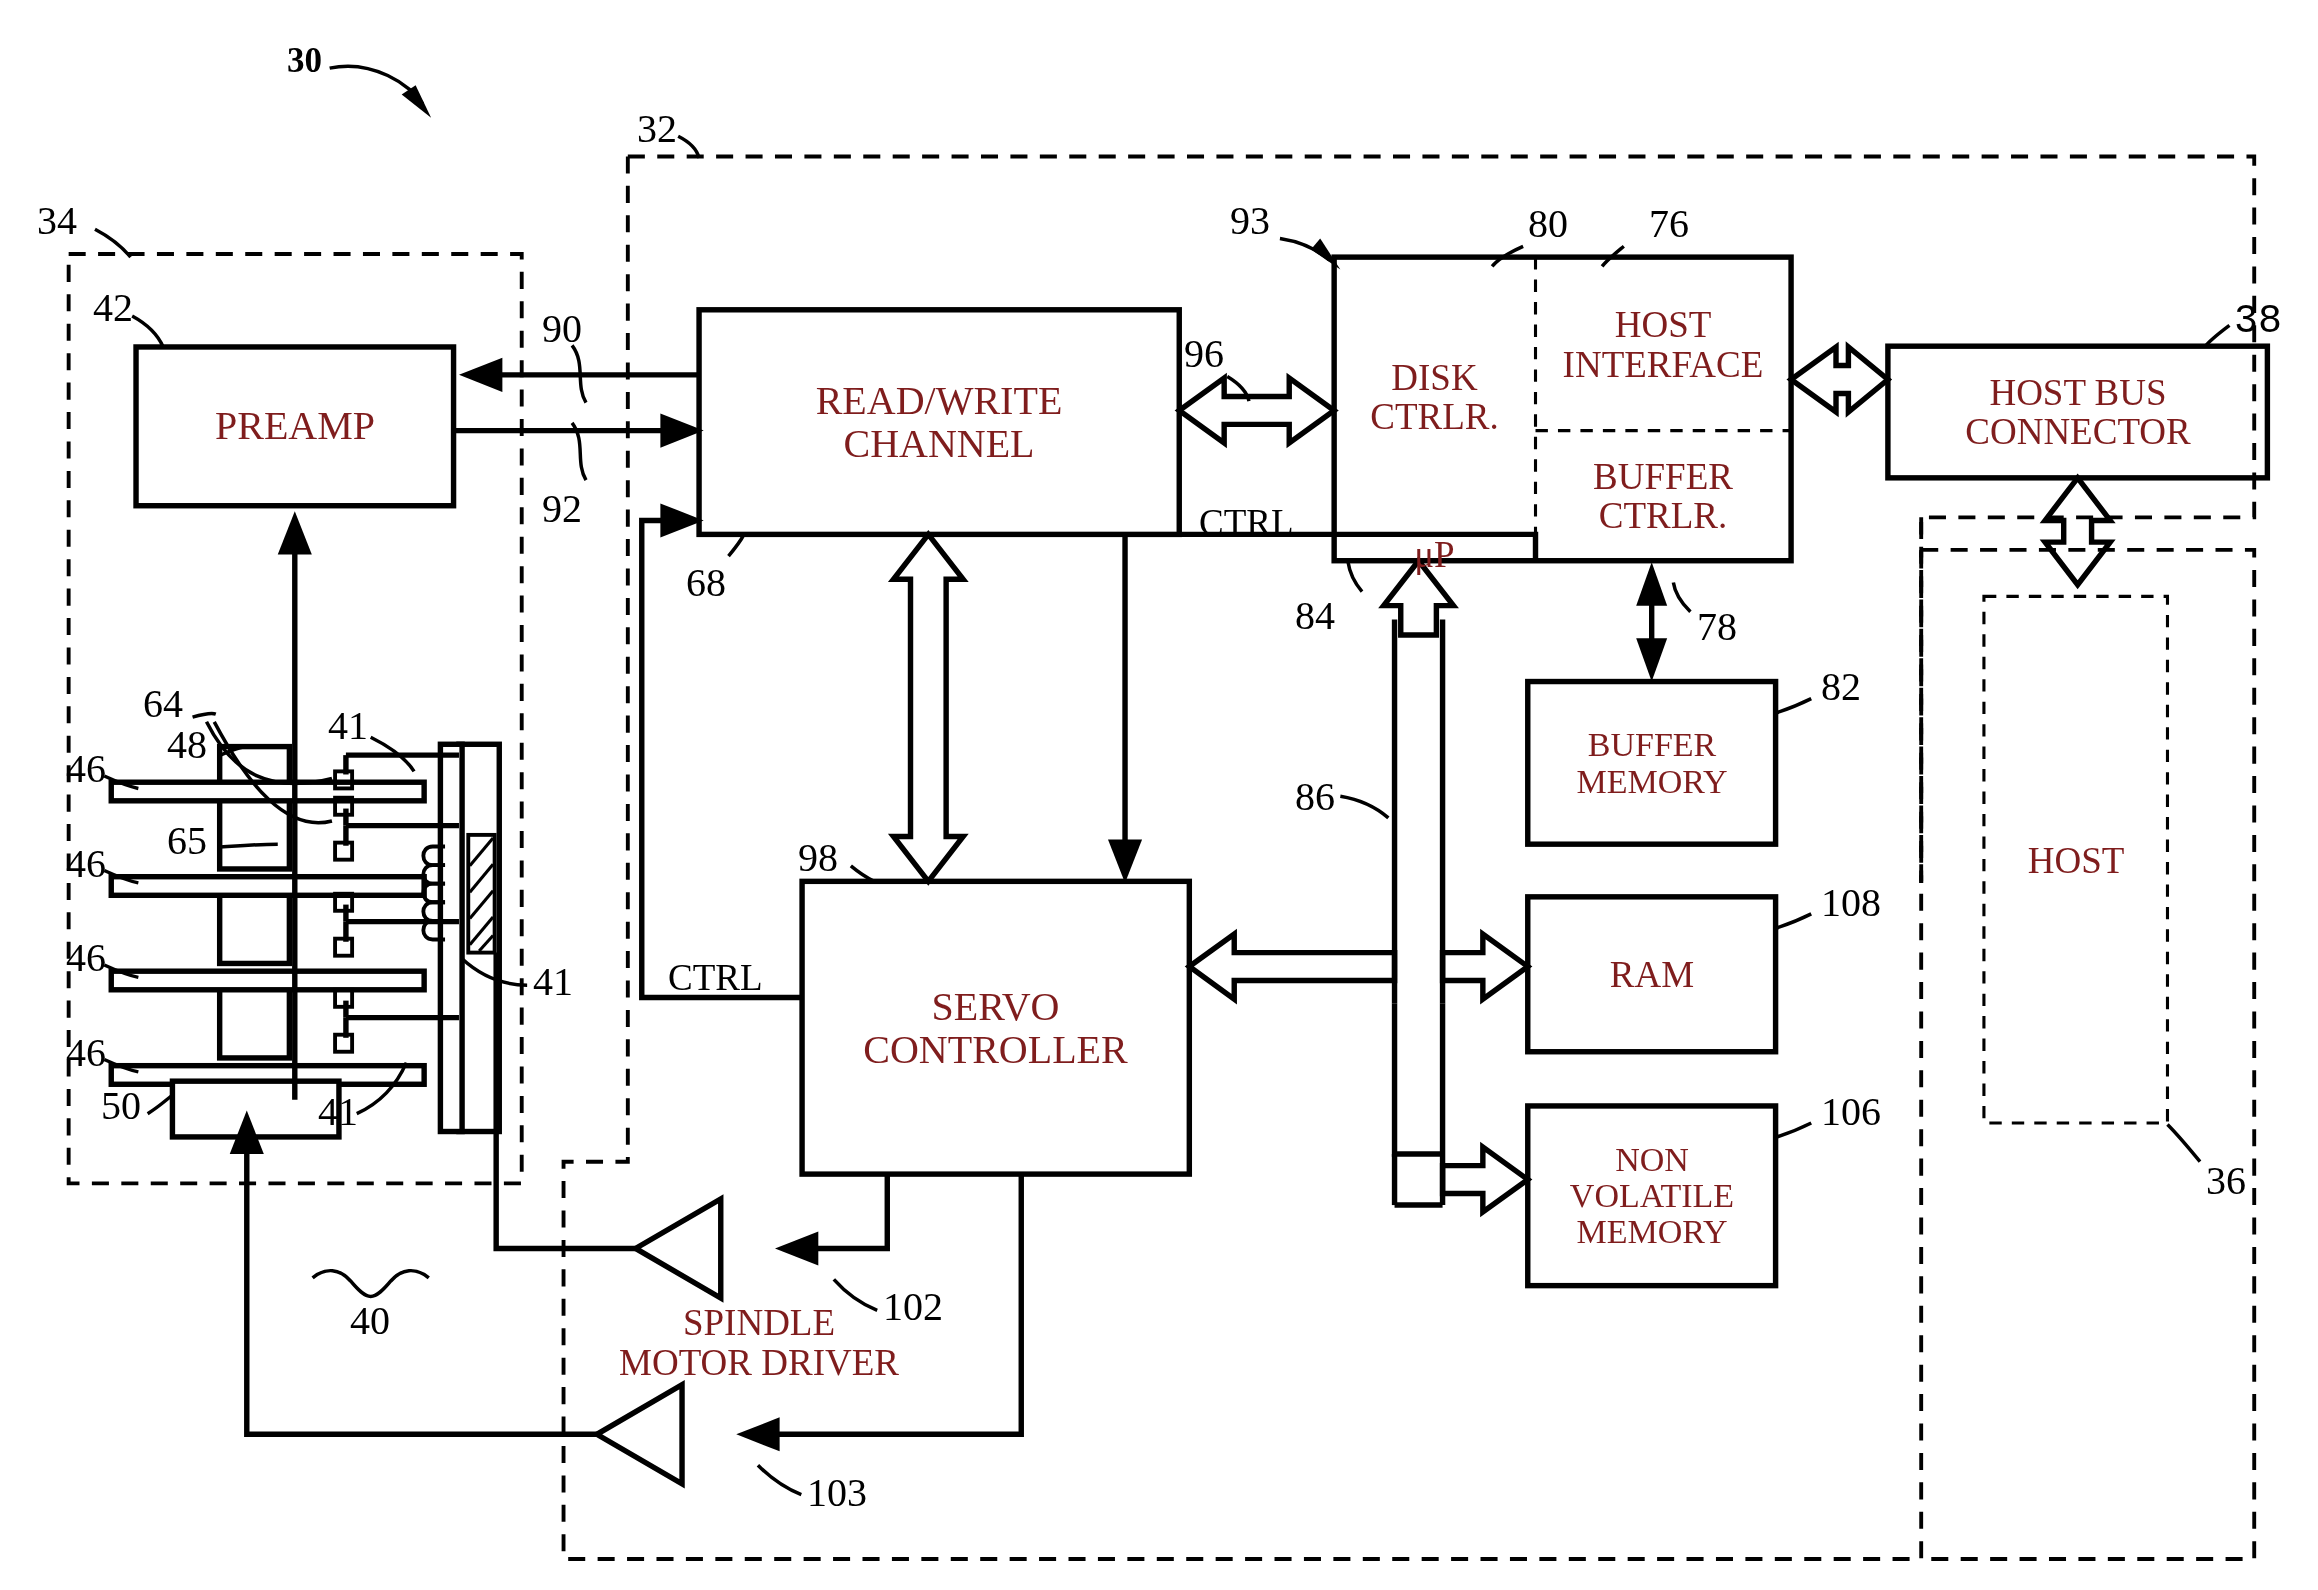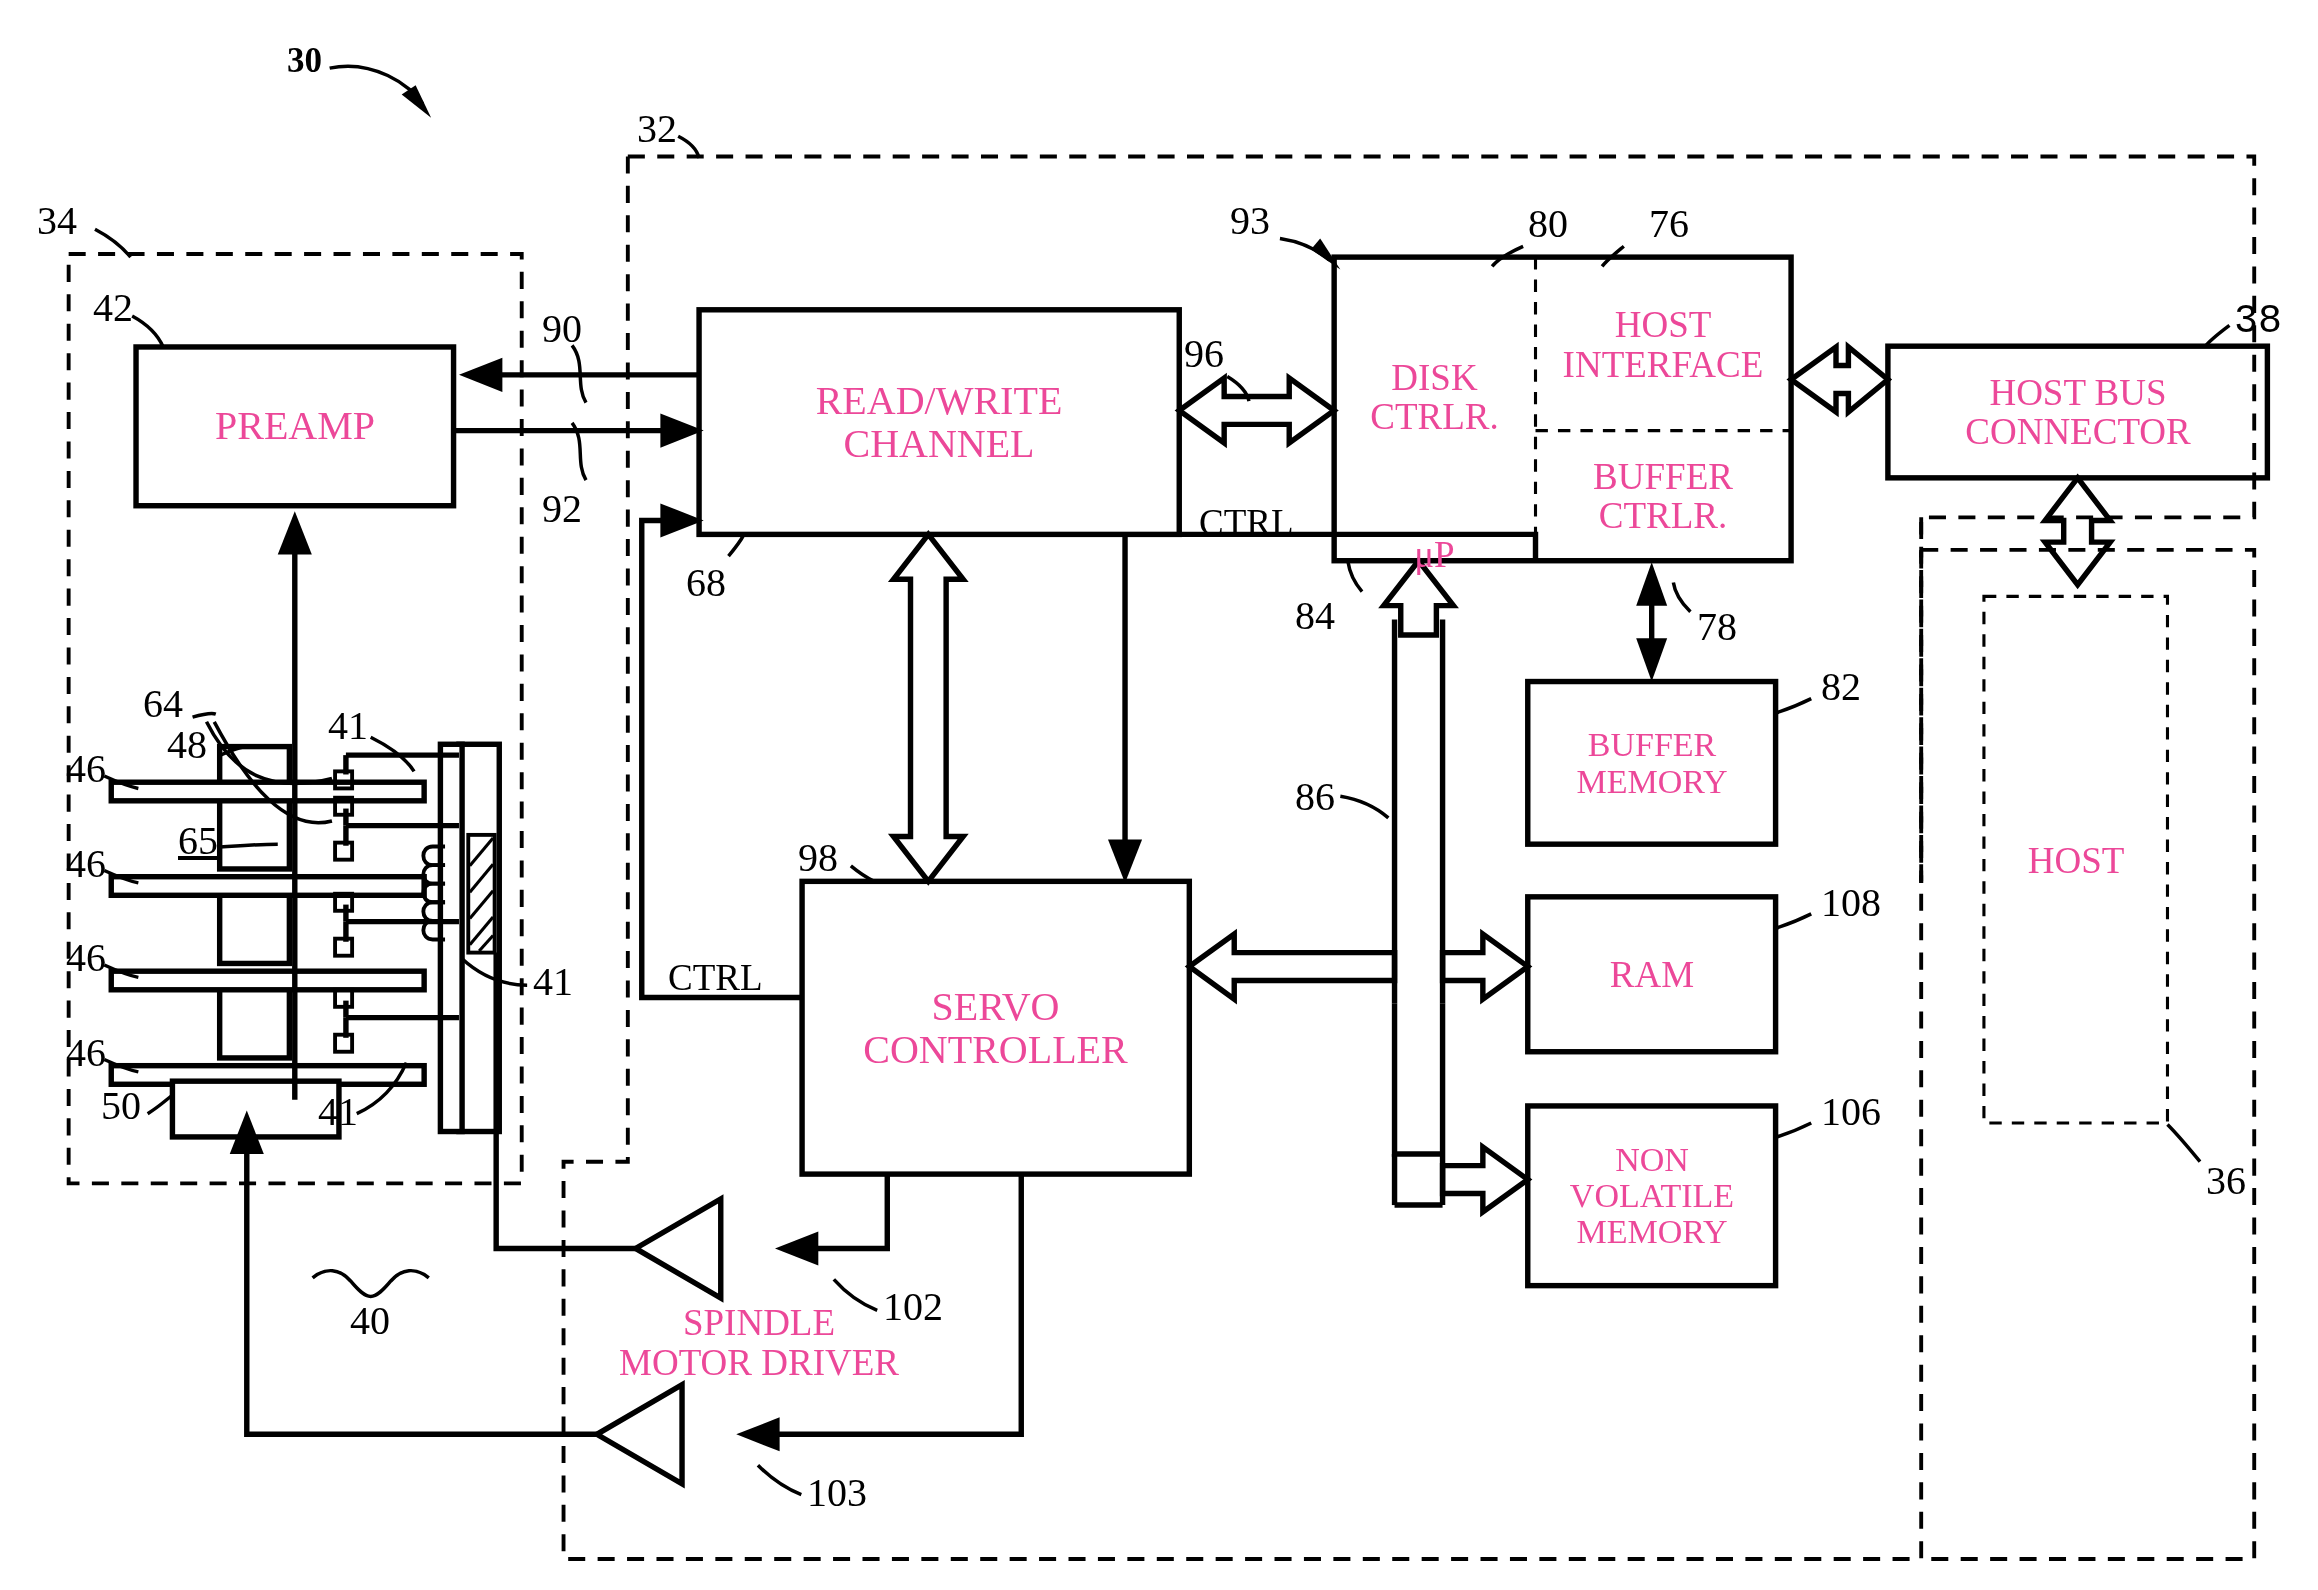--- a/index.html
+++ b/index.html
@@ -44,21 +44,21 @@
     line-height: 1.04;
     user-select: none;
   }
   .blocktext {
     position: absolute;
     display: flex;
     align-items: center;
     justify-content: center;
     text-align: center;
     font-family: "Liberation Serif", "DejaVu Serif", serif;
-    color: #ec4899;
+    color: #7f1d1d;
     line-height: 1.06;
     user-select: none;
   }
   .ref {
     font-size: 40px;
   }
   .ref-big {
     font-size: 35px;
     font-weight: bold;
   }
@@ -306,21 +306,21 @@
   <div class="lbl ref" style="left:350px; top:1300px;">40</div>
   <div class="lbl ref" style="left:93px; top:287px;">42</div>
 
   <div class="lbl ref" style="left:66px; top:748px;">46</div>
   <div class="lbl ref" style="left:66px; top:843px;">46</div>
   <div class="lbl ref" style="left:66px; top:937px;">46</div>
   <div class="lbl ref" style="left:66px; top:1032px;">46</div>
   <div class="lbl ref" style="left:167px; top:724px;">48</div>
   <div class="lbl ref" style="left:101px; top:1085px;">50</div>
   <div class="lbl ref" style="left:143px; top:683px;">64</div>
-  <div class="lbl ref" style="left:178px; top:820px;text-decoration:underline;">65</div>
+  <div class="lbl ref" style="left:167px; top:820px;">65</div>
   <div class="lbl ref" style="left:328px; top:705px;">41</div>
   <div class="lbl ref" style="left:533px; top:961px;">41</div>
   <div class="lbl ref" style="left:318px; top:1091px;">41</div>
 
   <div class="lbl ref" style="left:542px; top:308px;">90</div>
   <div class="lbl ref" style="left:542px; top:488px;">92</div>
   <div class="lbl ref" style="left:686px; top:562px;text-align:center;">68</div>
   <div class="lbl ref" style="left:1184px; top:333px;">96</div>
   <div class="lbl ref" style="left:1230px; top:200px;">93</div>
   <div class="lbl ref" style="left:1528px; top:203px;">80</div>

